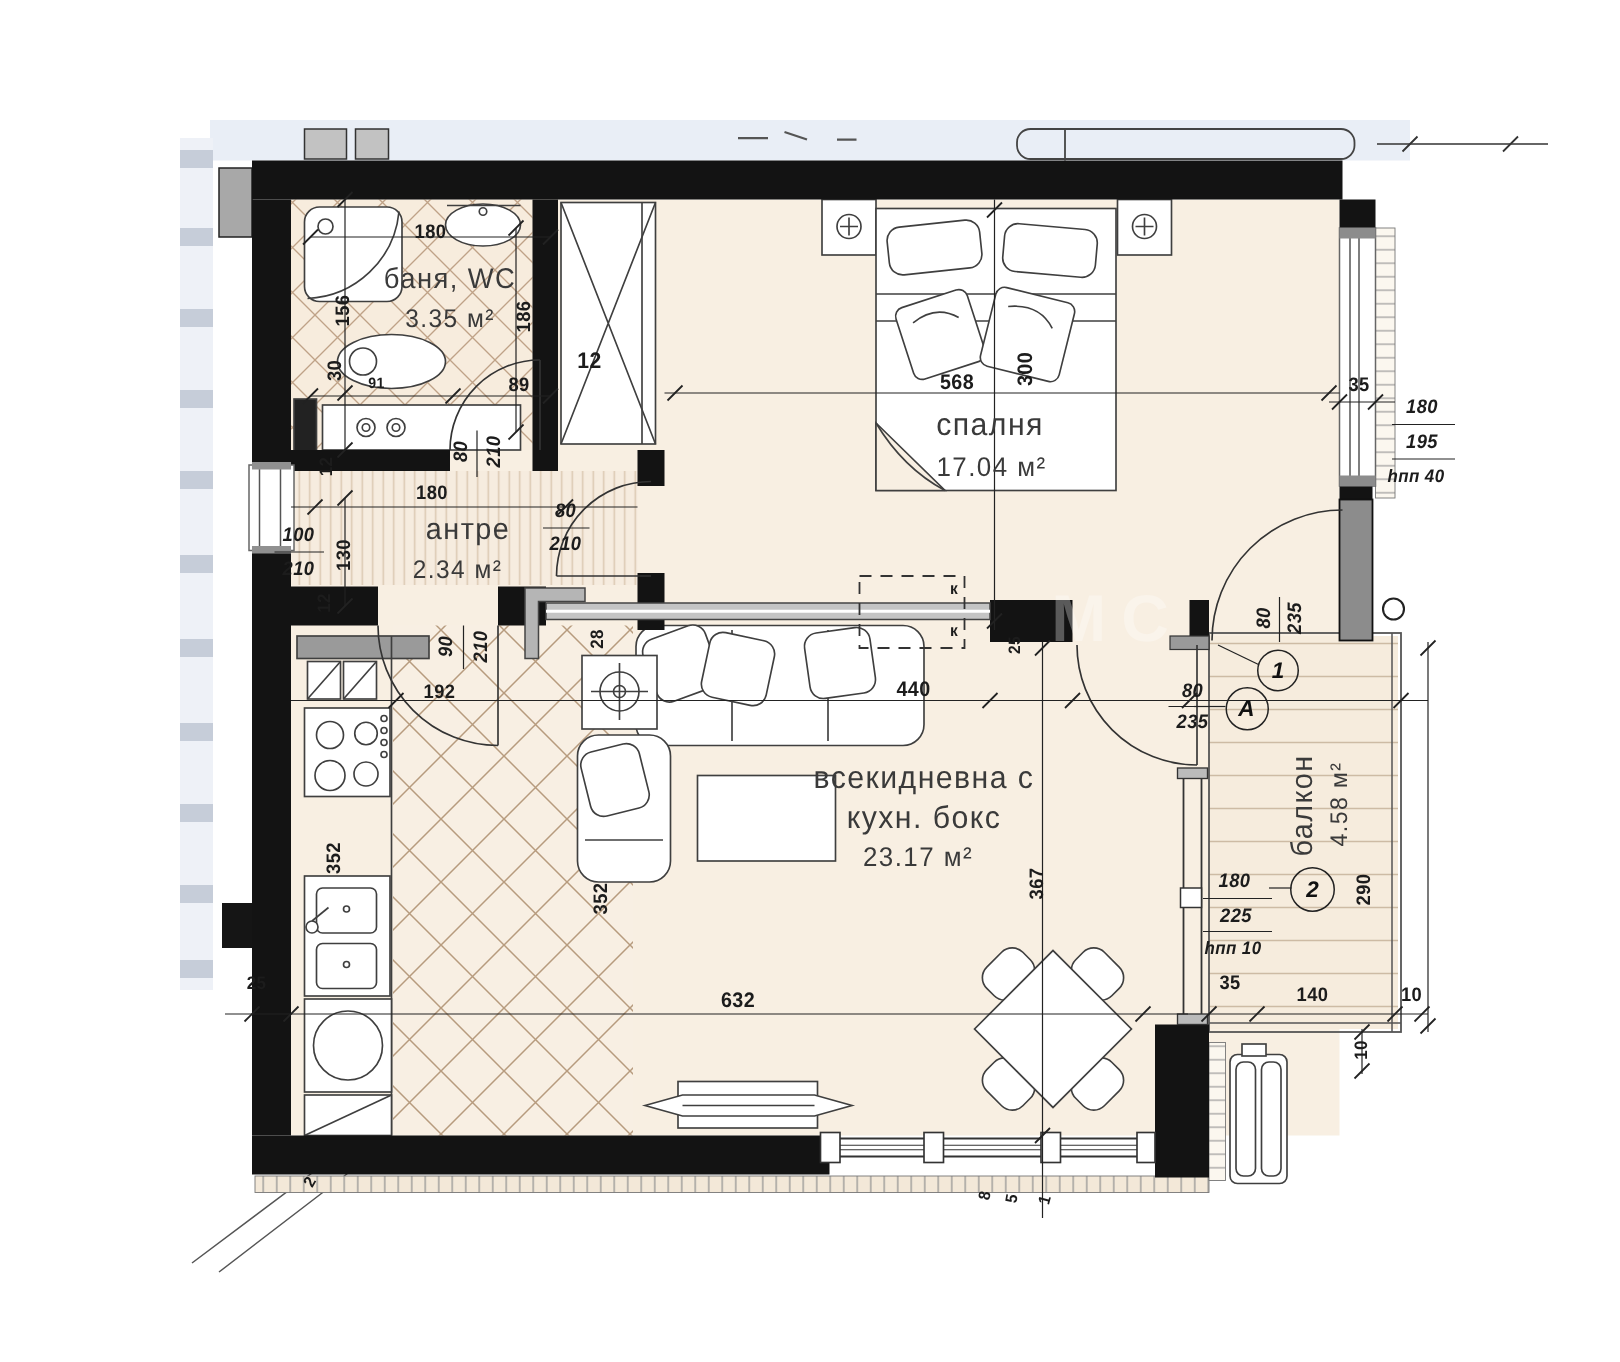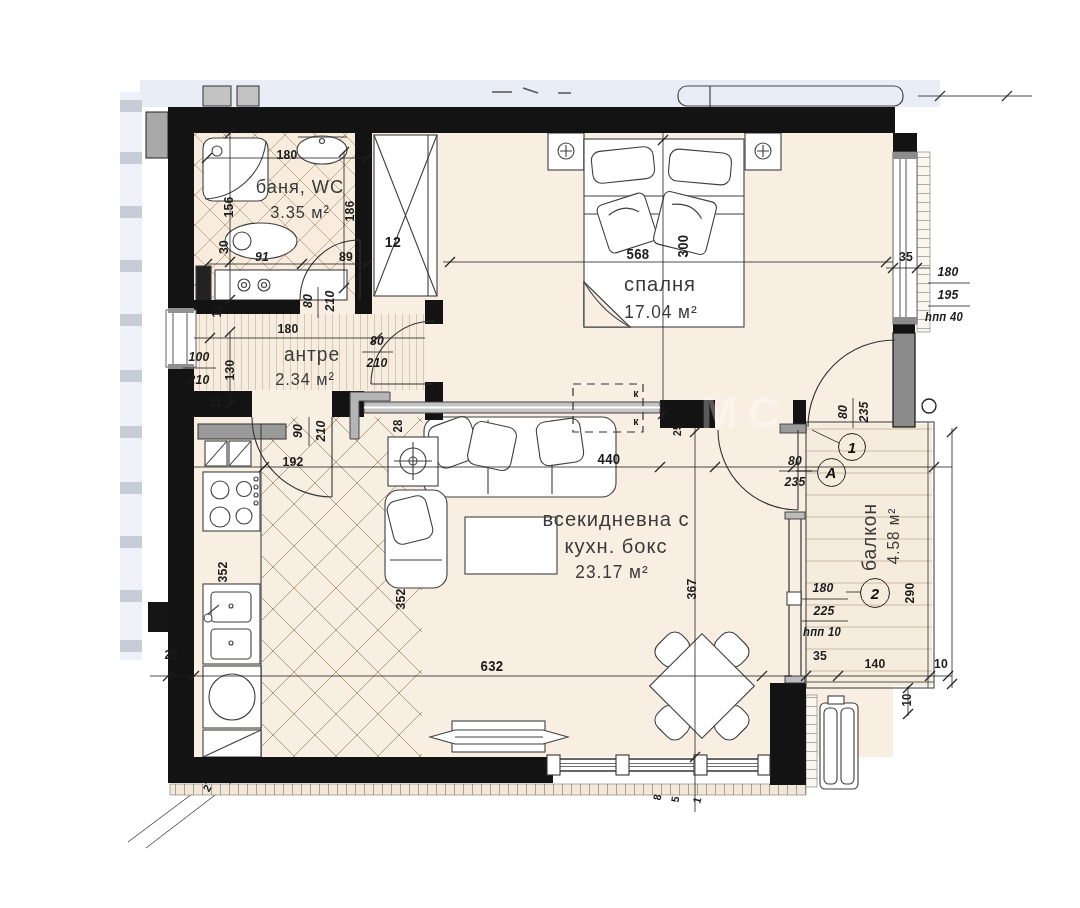--- a/index.html
+++ b/index.html
@@ -414,21 +414,21 @@
         <line x1="903" y1="719" x2="913" y2="709"></line>
       </g>
 </svg>
 
 <div class="watermark" style="left:745px;top:413px;text-align:center;">МС</div>
 
 <div class="labels">
       <div class="dim" style="left: 287px; top: 154px; font-size: 13px; transform: translate(-50%, -50%) rotate(0deg) scaleX(0.94);">180</div>
       <div class="dim" style="left: 228px; top: 207px; font-size: 13px; transform: translate(-50%, -50%) rotate(-90deg) scaleX(0.94);">156</div>
       <div class="dim" style="left: 223px; top: 247px; font-size: 13px; transform: translate(-50%, -50%) rotate(-90deg) scaleX(0.94);">30</div>
-      <div class="dim" style="left: 262px; top: 256px; font-size: 13px; transform: translate(-50%, -50%) rotate(0deg) scaleX(0.94); font-style: italic;">91</div>
+      <div class="dim" style="left: 251px; top: 256px; font-size: 10px; transform: translate(-50%, -50%) rotate(0deg) scaleX(0.94);">91</div>
       <div class="dim" style="left: 346px; top: 256px; font-size: 13px; transform: translate(-50%, -50%) rotate(0deg) scaleX(0.94);">89</div>
       <div class="dim" style="left: 349px; top: 211px; font-size: 13px; transform: translate(-50%, -50%) rotate(-90deg) scaleX(0.94);">186</div>
       <div class="dim" style="left: 393px; top: 241px; font-size: 15px; transform: translate(-50%, -50%) rotate(0deg) scaleX(0.94);">12</div>
       <div class="dim" style="left: 217px; top: 311px; font-size: 12px; transform: translate(-50%, -50%) rotate(-90deg) scaleX(0.94);">12</div>
       <div class="dim" style="left: 288px; top: 328px; font-size: 13px; transform: translate(-50%, -50%) rotate(0deg) scaleX(0.94);">180</div>
       <div class="dim it" style="left: 199px; top: 356px; font-size: 13px; transform: translate(-50%, -50%) rotate(0deg) scaleX(0.94);">100</div>
       <div class="dim it" style="left: 199px; top: 379px; font-size: 13px; transform: translate(-50%, -50%) rotate(0deg) scaleX(0.94);">210</div>
       <div class="dim" style="left: 229px; top: 370px; font-size: 13px; transform: translate(-50%, -50%) rotate(-90deg) scaleX(0.94);">130</div>
       <div class="dim" style="left: 216px; top: 402px; font-size: 12px; transform: translate(-50%, -50%) rotate(-90deg) scaleX(0.94);">12</div>
       <div class="dim it" style="left: 307px; top: 301px; font-size: 13px; transform: translate(-50%, -50%) rotate(-90deg) scaleX(0.94);">80</div>

